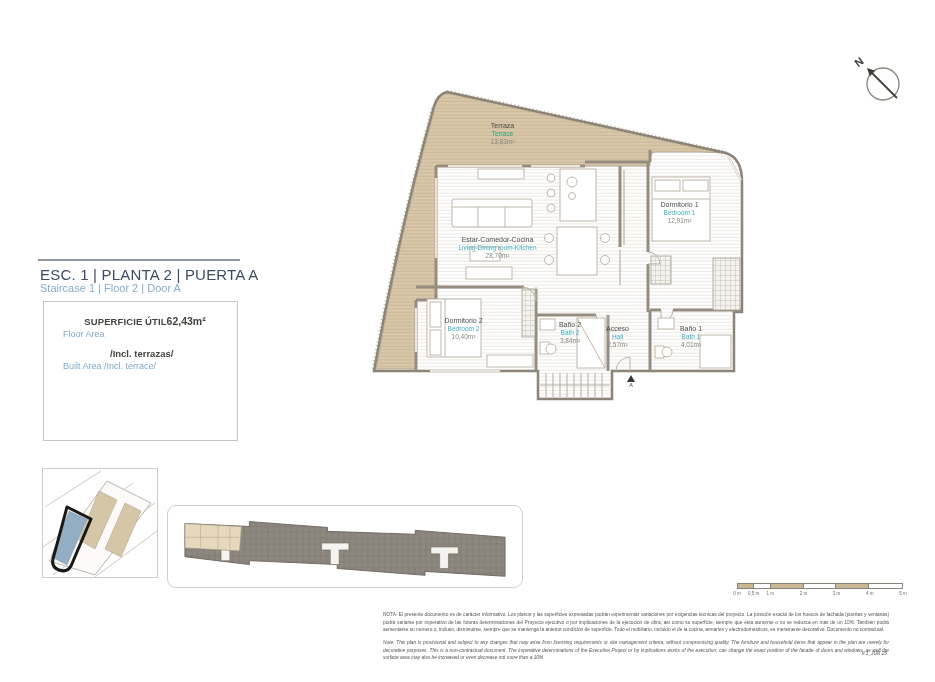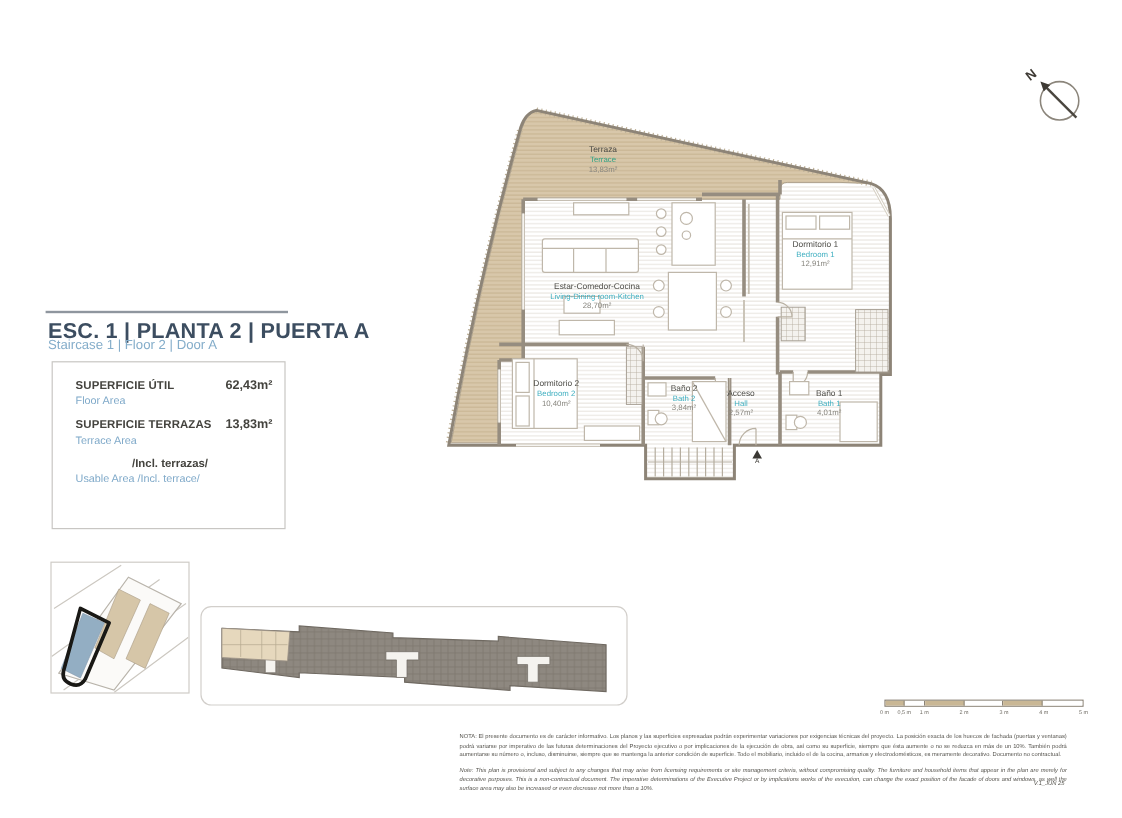--- a/index.html
+++ b/index.html
@@ -1,25 +1,25 @@
 <!DOCTYPE html>
 <html><head>
 <meta charset="utf-8">
 <style>
   html,body{margin:0;padding:0;}
   body{width:935px;height:682px;background:#ffffff;font-family:"Liberation Sans",sans-serif;position:relative;overflow:hidden;}
   .page{position:absolute;inset:0;}
 
   
   .title-rule{position:absolute;left:38px;top:259px;width:202px;height:2px;background:#8f969e;}
-  .plan-title{position:absolute;left:40px;top:266px;font-size:18px;font-weight:bold;color:#3c4d60;letter-spacing:.2px;}
+  .plan-title{position:absolute;left:40px;top:266px;font-size:15px;font-weight:normal;color:#3c4d60;letter-spacing:.2px;}
   .plan-subtitle{position:absolute;left:40px;top:282px;font-size:11px;color:#84adca;}
   .areas-box{position:absolute;left:43px;top:301px;width:195px;height:140px;border:1px solid #c8c6c3;box-sizing:border-box;padding:13px 10px 0 19px;}
   .area-row{margin-bottom:9px;}
-  .area-main{display:flex;justify-content:space-between;align-items:baseline;}
+  .area-main{display:flex;justify-content:center;align-items:baseline;}
   .area-label{font-size:9.5px;font-weight:bold;color:#44433e;letter-spacing:.1px;}
   .area-value{font-size:10.5px;font-weight:bold;color:#44433e;}
   .area-label2{font-size:9.5px;font-weight:bold;color:#44433e;margin-top:2px;margin-left:47px;}
   .area-sub{font-size:9px;color:#7fa9c9;margin-top:2px;}
 
   
   .plan-svg{position:absolute;left:0;top:0;width:935px;height:682px;}
 
   
   .room-label{position:absolute;text-align:center;line-height:1.2;}
@@ -261,29 +261,22 @@
 
   <div class="areas-box">
     <div class="area-row">
       <div class="area-main">
         <span class="area-label">SUPERFICIE ÚTIL</span>
         <span class="area-value">62,43m²</span>
       </div>
       <div class="area-sub">Floor Area</div>
     </div>
     <div class="area-row">
-      <div class="area-main">
-        <span class="area-label">SUPERFICIE TERRAZAS</span>
-        <span class="area-value">13,83m²</span>
-      </div>
-      <div class="area-sub">Terrace Area</div>
-    </div>
-    <div class="area-row">
       <div class="area-label2">/Incl. terrazas/</div>
-      <div class="area-sub">Usable Area /Incl. terrace/</div>
+      <div class="area-sub">Built Area /Incl. terrace/</div>
     </div>
   </div>
 
   <div class="scale-bar">
     <div class="scale-track">
       <div class="scale-seg seg-half seg-fill"></div>
       <div class="scale-seg seg-half seg-empty"></div>
       <div class="scale-seg seg-unit seg-fill"></div>
       <div class="scale-seg seg-unit seg-empty"></div>
       <div class="scale-seg seg-unit seg-fill"></div>

